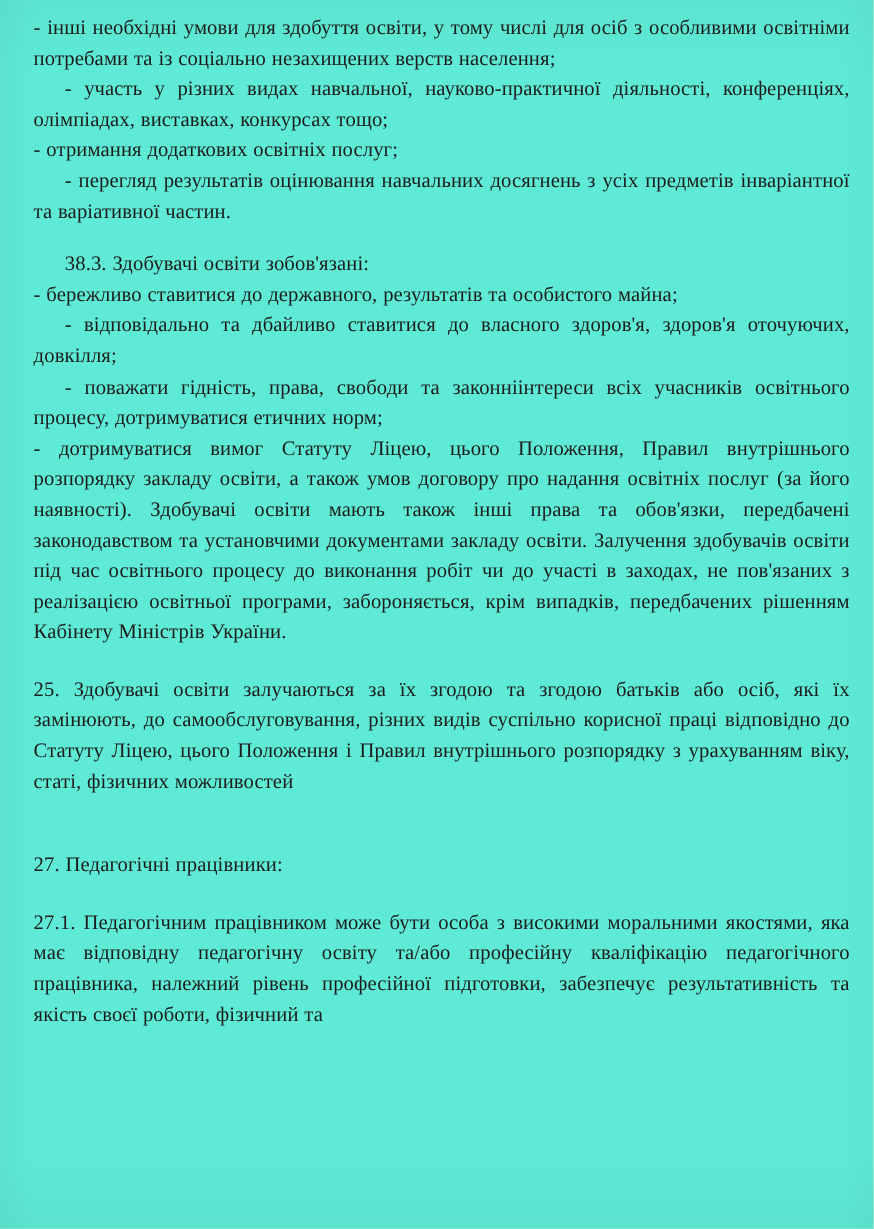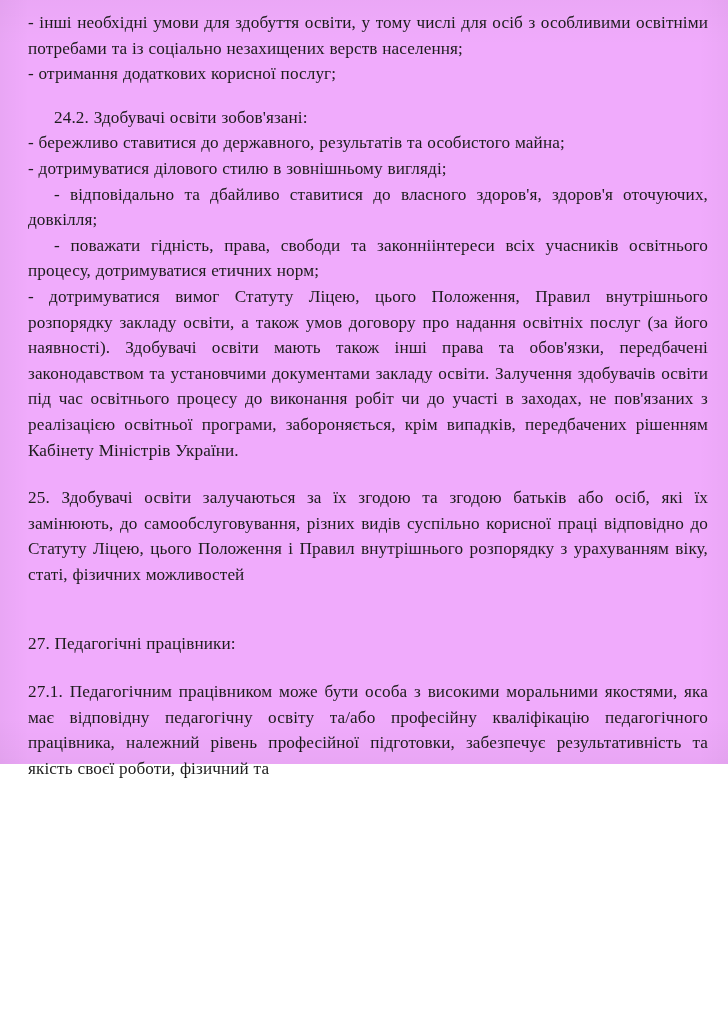--- a/index.html
+++ b/index.html
@@ -10,24 +10,24 @@
   body {
     width: 728px;
     height: 1024px;
     font-family: "Liberation Serif", "DejaVu Serif", serif;
     color: #1c1c1c;
     overflow: hidden;
   }
   .page {
     position: relative;
     width: 728px;
-    height: 764px;
+    height: 1024px;
     box-sizing: border-box;
     padding: 10px 20px 0 28px;
-    background: #f0abfc;
+    background: #5eead4;
   }
   
   .page:before {
     content: "";
     position: absolute;
     inset: 0;
     background:
       linear-gradient(180deg, rgba(0,0,0,0.025) 0%, rgba(0,0,0,0.0) 6%, rgba(0,0,0,0.0) 94%, rgba(0,0,0,0.03) 100%),
       linear-gradient(90deg, rgba(0,0,0,0.03) 0%, rgba(0,0,0,0.0) 4%, rgba(0,0,0,0.0) 96%, rgba(0,0,0,0.025) 100%);
     pointer-events: none;
@@ -55,27 +55,28 @@
     overflow: hidden;
   }
 </style>
 </head>
 <body>
 
 <div class="page">
   <div class="doc-body">
 
     <p class="para">- інші необхідні умови для здобуття освіти, у тому числі для осіб з особливими освітніми потребами та із соціально незахищених верств населення;</p>
-    <p class="para">- отримання додаткових корисної послуг;</p>
+    <p class="para first-line-indent">- участь у різних видах навчальної, науково-практичної діяльності, конференціях, олімпіадах, виставках, конкурсах тощо;</p>
+    <p class="para">- отримання додаткових освітніх послуг;</p>
+    <p class="para first-line-indent">- перегляд результатів оцінювання навчальних досягнень з усіх предметів інваріантної та варіативної частин.</p>
 
     <div class="gap-md"></div>
 
-    <p class="para first-line-indent">24.2. Здобувачі освіти зобов'язані:</p>
+    <p class="para first-line-indent">38.3. Здобувачі освіти зобов'язані:</p>
     <p class="para">- бережливо ставитися до державного, результатів та особистого майна;</p>
-    <p class="para">- дотримуватися ділового стилю в зовнішньому вигляді;</p>
     <p class="para first-line-indent">- відповідально та дбайливо ставитися до власного здоров'я, здоров'я оточуючих, довкілля;</p>
     <p class="para first-line-indent">- поважати гідність, права, свободи та законніінтереси всіх учасників освітнього процесу, дотримуватися етичних норм;</p>
     <p class="para">- дотримуватися вимог Статуту Ліцею, цього Положення, Правил внутрішнього розпорядку закладу освіти, а також умов договору про надання освітніх послуг (за його наявності). Здобувачі освіти мають також інші права та обов'язки, передбачені законодавством та установчими документами закладу освіти. Залучення здобувачів освіти під час освітнього процесу до виконання робіт чи до участі в заходах, не пов'язаних з реалізацією освітньої програми, забороняється, крім випадків, передбачених рішенням Кабінету Міністрів України.</p>
 
     <div class="gap-lg"></div>
 
     <p class="para">25. Здобувачі освіти залучаються за їх згодою та згодою батьків або осіб, які їх замінюють, до самообслуговування, різних видів суспільно корисної праці відповідно до Статуту Ліцею, цього Положення і Правил внутрішнього розпорядку з урахуванням віку, статі, фізичних можливостей</p>
 
     <div class="gap-lg"></div>
 

